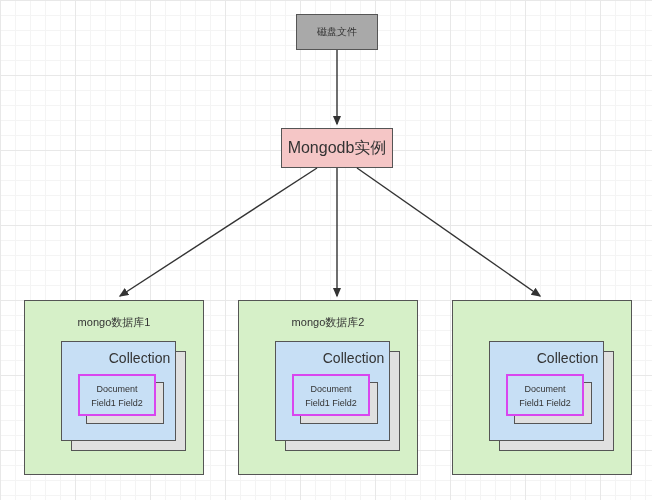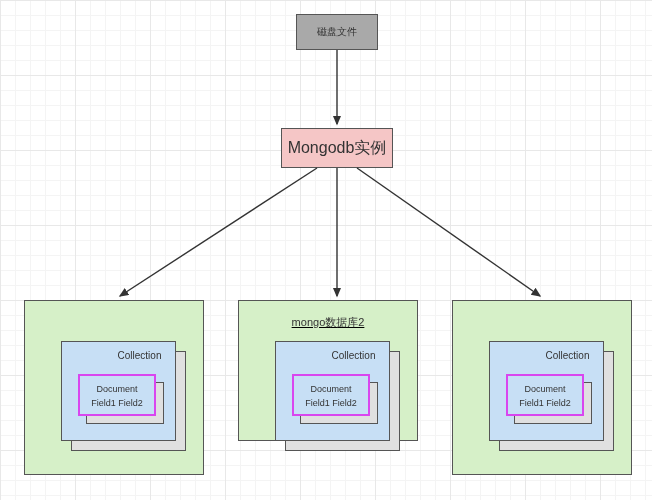--- a/index.html
+++ b/index.html
@@ -47,21 +47,21 @@
   .coll-back {
     background: #e0e0e0;
     border: 1px solid #555;
   }
   .coll-front {
     background: #c7dff5;
     border: 1px solid #555;
   }
   .coll-label {
     text-align: center;
-    font-size: 10px;
+    font-size: 14px;
     margin-top: 8px;
     color: #333;
     padding-left: 42px;
   }
   .doc-back {
     background: #e0e0e0;
     border: 1px solid #555;
   }
   .doc-front {
     background: #c7dff5;
@@ -99,32 +99,33 @@
   <line x1="337" y1="50" x2="337" y2="124" stroke="#333" stroke-width="1.4" marker-end="url(#arrowhead)"></line>
 
   <line x1="317" y1="168" x2="120" y2="296" stroke="#333" stroke-width="1.4" marker-end="url(#arrowhead)"></line>
 
   <line x1="337" y1="168" x2="337" y2="296" stroke="#333" stroke-width="1.4" marker-end="url(#arrowhead)"></line>
 
   <line x1="357" y1="168" x2="540" y2="296" stroke="#333" stroke-width="1.4" marker-end="url(#arrowhead)"></line>
 </svg>
 
 <div class="abs db-container" style="left:24px; top:300px; width:180px; height:175px;">
+  <div class="db-title">mongo数据库1</div>
   <div class="abs coll-back" style="left:46px; top:50px; width:115px; height:100px;"></div>
   <div class="abs coll-front" style="left:36px; top:40px; width:115px; height:100px;">
     <div class="coll-label">Collection</div>
     <div class="abs doc-back" style="left:24px; top:40px; width:78px; height:42px;"></div>
     <div class="abs doc-front" style="left:16px; top:32px; width:78px; height:42px;">
       <div>Document</div>
       <div>Field1  Field2</div>
     </div>
   </div>
 </div>
 
-<div class="abs db-container" style="left:238px; top:300px; width:180px; height:141px;text-decoration:underline;">
+<div class="abs db-container" style="left:238px; top:300px; width:180px; height:175px;">
   <div class="db-title">mongo数据库2</div>
   <div class="abs coll-back" style="left:46px; top:50px; width:115px; height:100px;"></div>
   <div class="abs coll-front" style="left:36px; top:40px; width:115px; height:100px;">
     <div class="coll-label">Collection</div>
     <div class="abs doc-back" style="left:24px; top:40px; width:78px; height:42px;"></div>
     <div class="abs doc-front" style="left:16px; top:32px; width:78px; height:42px;">
       <div>Document</div>
       <div>Field1  Field2</div>
     </div>
   </div>

